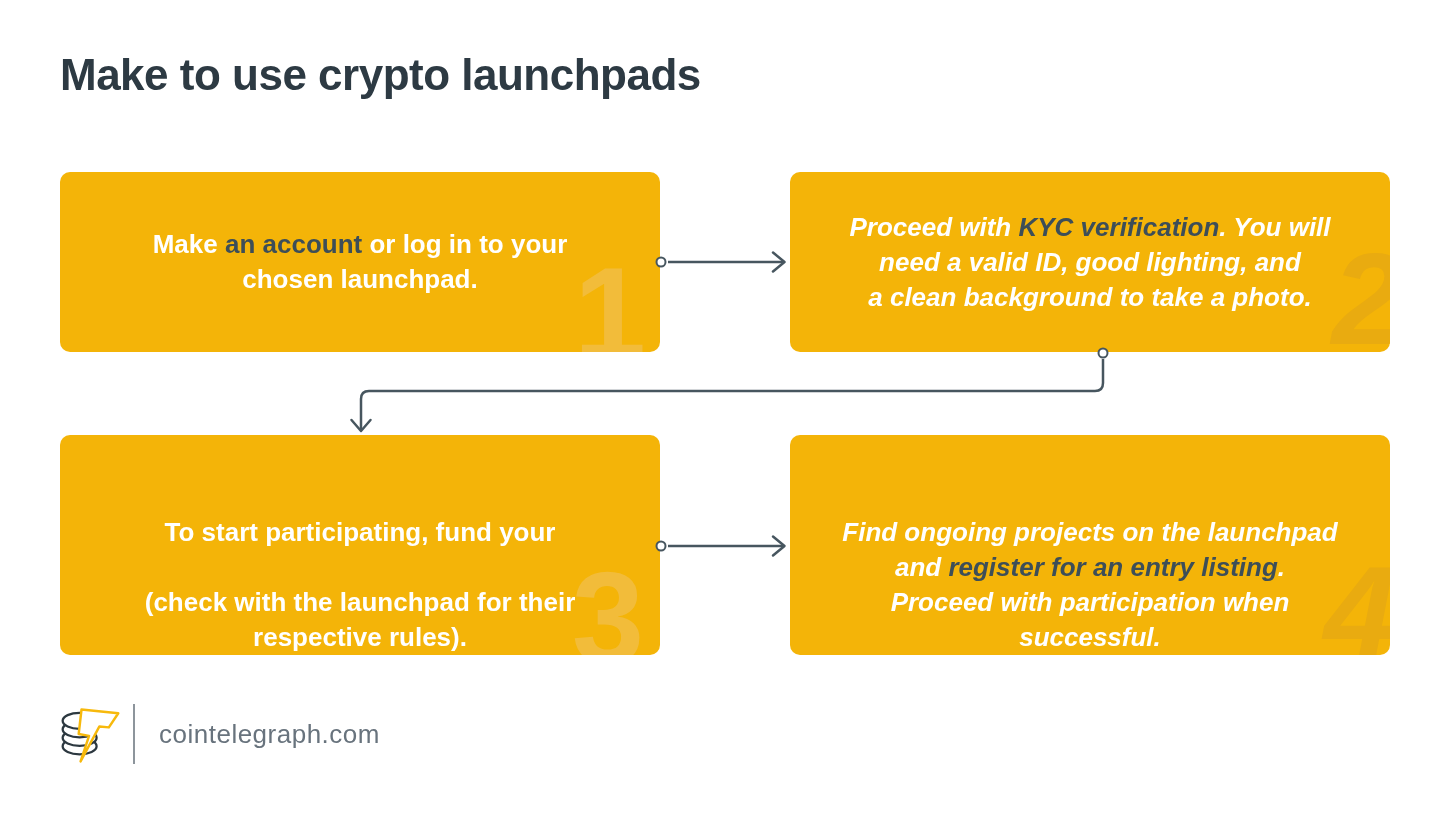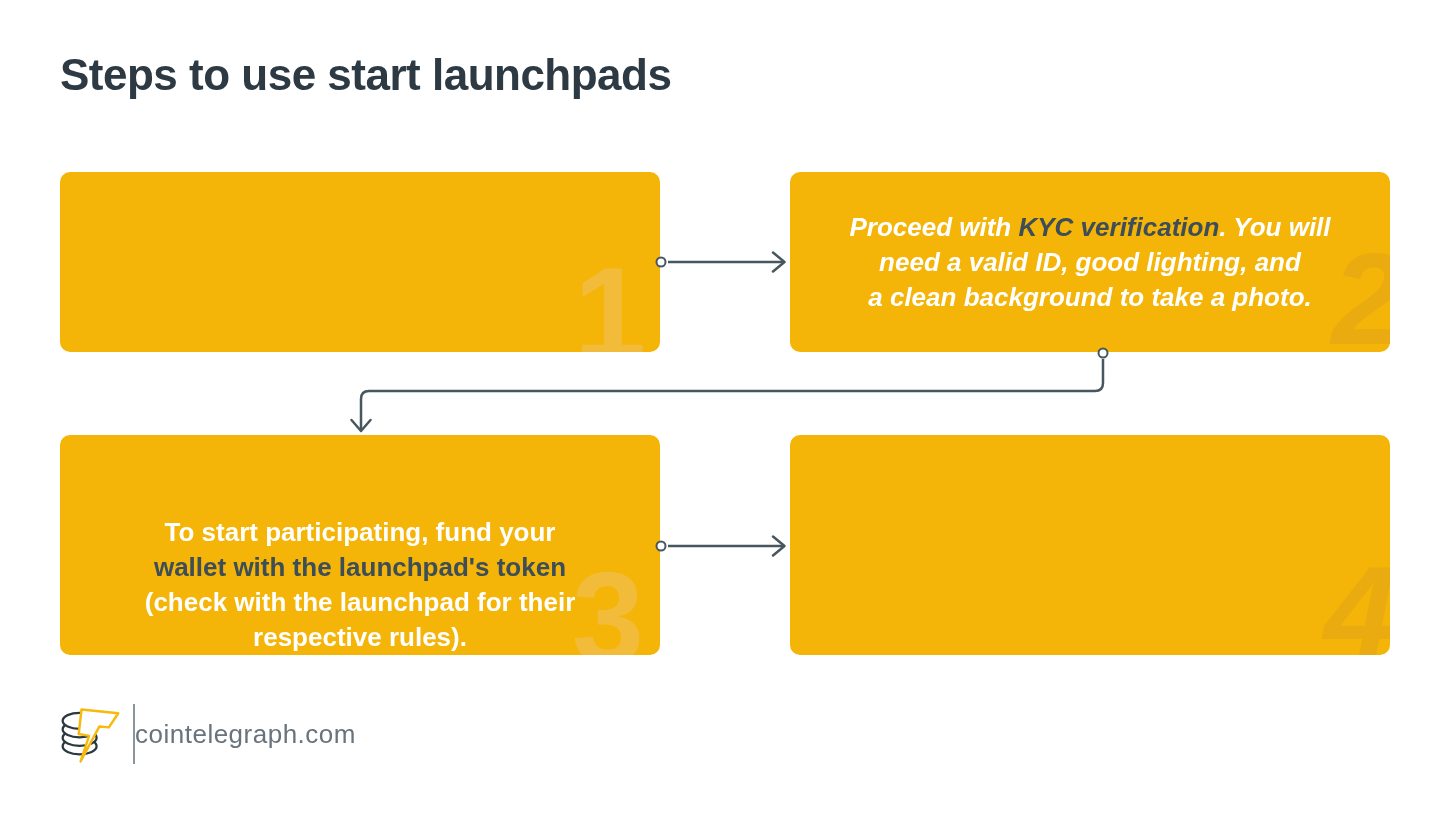--- a/index.html
+++ b/index.html
@@ -40,51 +40,57 @@
   .connectors { position:absolute; left:0; top:0; pointer-events:none; }
   .footer {
     position:absolute; left:57px; top:700px; height:68px;
     display:flex; align-items:center;
   }
   .logo { width:66px; height:66px; flex:0 0 auto; }
   .footer-divider {
     width:2px; height:60px; background:#8d959c; margin-left:10px; flex:0 0 auto;
   }
   .footer-site {
-    font-size:26px; letter-spacing:0.5px;
+    margin-left:24px; font-size:26px; letter-spacing:0.5px;
     color:var(--footer-text,#68737d);
   }
 </style>
 </head>
 <body>
 
 <div class="canvas">
 
-  <h1 class="title">Steps to use start launchpads</h1>
+  <h1 class="title">Make to use crypto launchpads</h1>
 
   <section class="box box-r1 box-c1">
+    <p class="box-text"><span>Make </span><span class="em">an account</span><span> or log in to your
+chosen launchpad.</span></p>
     <span class="num num-light n1">1</span>
   </section>
 
   <section class="box box-r1 box-c2">
     <p class="box-text"><span>Proceed with </span><span class="em">KYC verification</span><span>. You will
 need a valid ID, good lighting, and
 a clean background to take a photo.</span></p>
     <span class="num num-dark n2">2</span>
   </section>
 
   <section class="box box-r2 box-c1">
     <p class="box-text"><span>To start participating, fund your
-</span><span class="em">wallet with the launchpad's token</span><span>
+</span><span>
 (check with the launchpad for their
 respective rules).</span></p>
     <span class="num num-light n3">3</span>
   </section>
 
   <section class="box box-r2 box-c2">
+    <p class="box-text"><span>Find ongoing projects on the launchpad
+and </span><span class="em">register for an entry listing</span><span>.
+Proceed with participation when
+successful.</span></p>
     <span class="num num-dark n4">4</span>
   </section>
 
   <svg class="connectors" width="1450" height="816" viewBox="0 0 1450 816">
     <g stroke="#47565f" fill="none" stroke-width="2.5">
       <circle cx="661" cy="262" r="4.5" fill="#ffffff" stroke-width="2"></circle>
       <line x1="668" y1="262" x2="784" y2="262"></line>
       <polyline points="773,252.5 784.5,262 773,271.5" stroke-linecap="round" stroke-linejoin="round"></polyline>
     </g>
     <g stroke="#47565f" fill="none" stroke-width="2.5">

